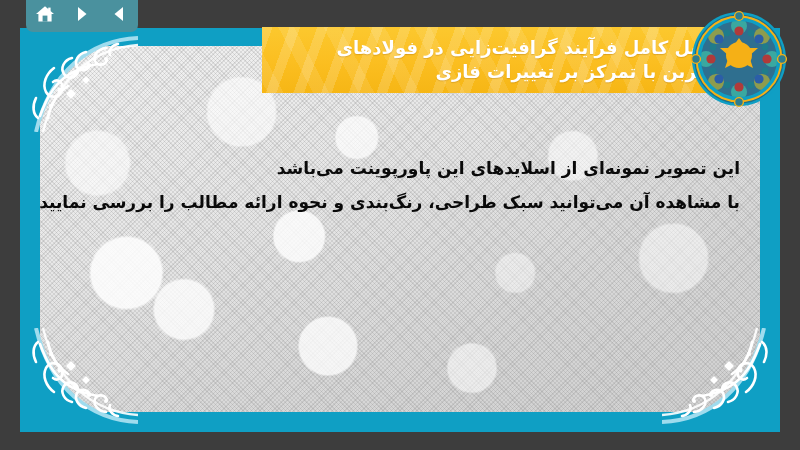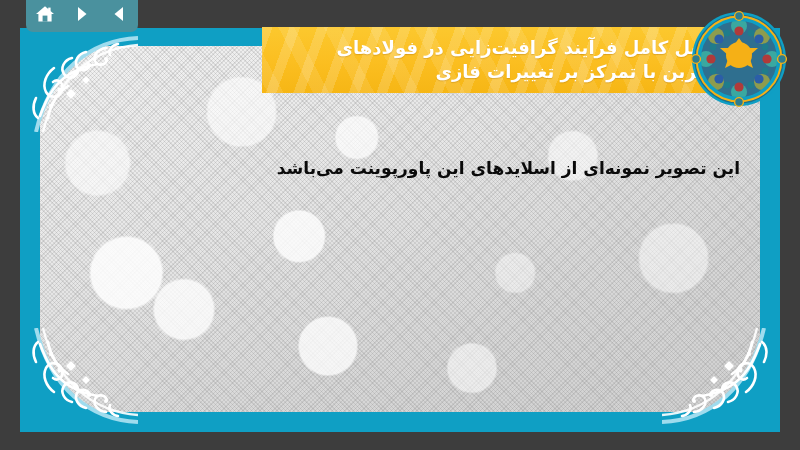--- a/index.html
+++ b/index.html
@@ -317,20 +317,21 @@
         <circle cx="49" cy="6" r="4.4"></circle>
         <circle cx="92" cy="49" r="4.4"></circle>
         <circle cx="49" cy="92" r="4.4"></circle>
         <circle cx="6" cy="49" r="4.4"></circle>
       </g>
     </svg>
   </div>
 
   <div class="body-text">
     <p class="body-line">این تصویر نمونه‌ای از اسلایدهای این پاورپوینت می‌باشد</p>
+    <p class="body-line">با مشاهده آن می‌توانید سبک طراحی، رنگ‌بندی و نحوه ارائه مطالب را بررسی نمایید</p>
   </div>
 
   <div class="nav-pill">
     <div class="nav-btn" title="">
       <svg width="18" height="18" viewBox="0 0 18 18" xmlns="http://www.w3.org/2000/svg">
         <path d="M13 2 L4.5 9 L13 16 Z" fill="#ffffff"></path>
       </svg>
     </div>
     <div class="nav-btn" title="">
       <svg width="18" height="18" viewBox="0 0 18 18" xmlns="http://www.w3.org/2000/svg">

